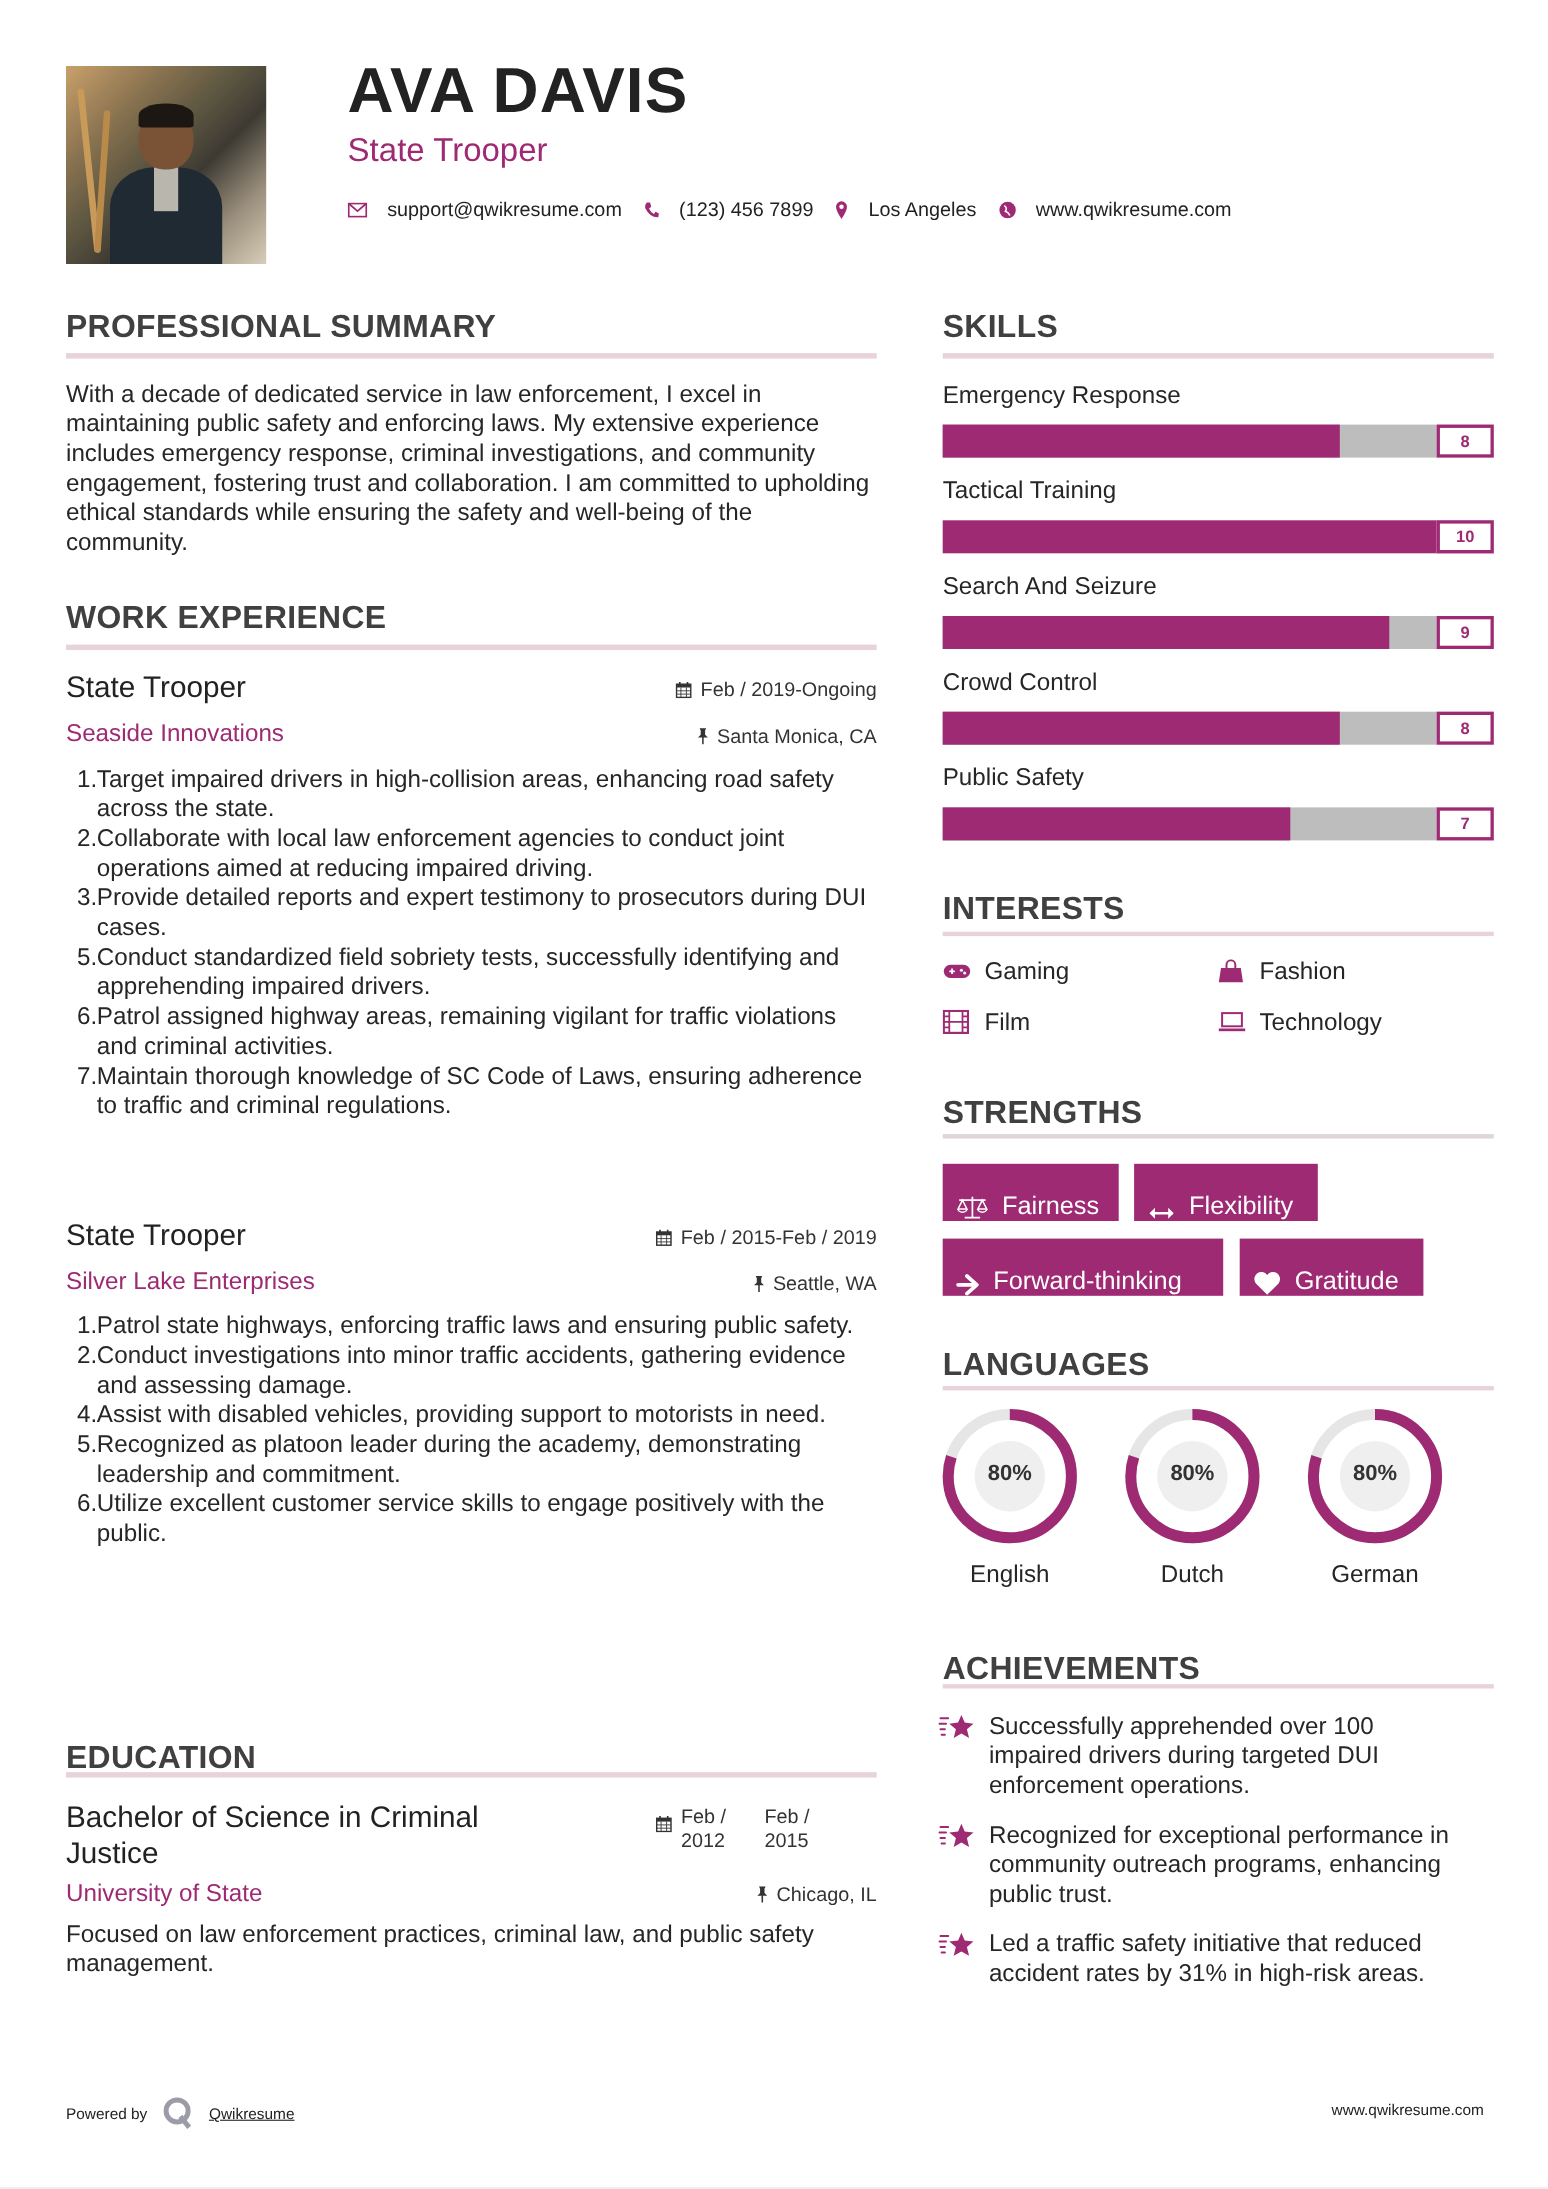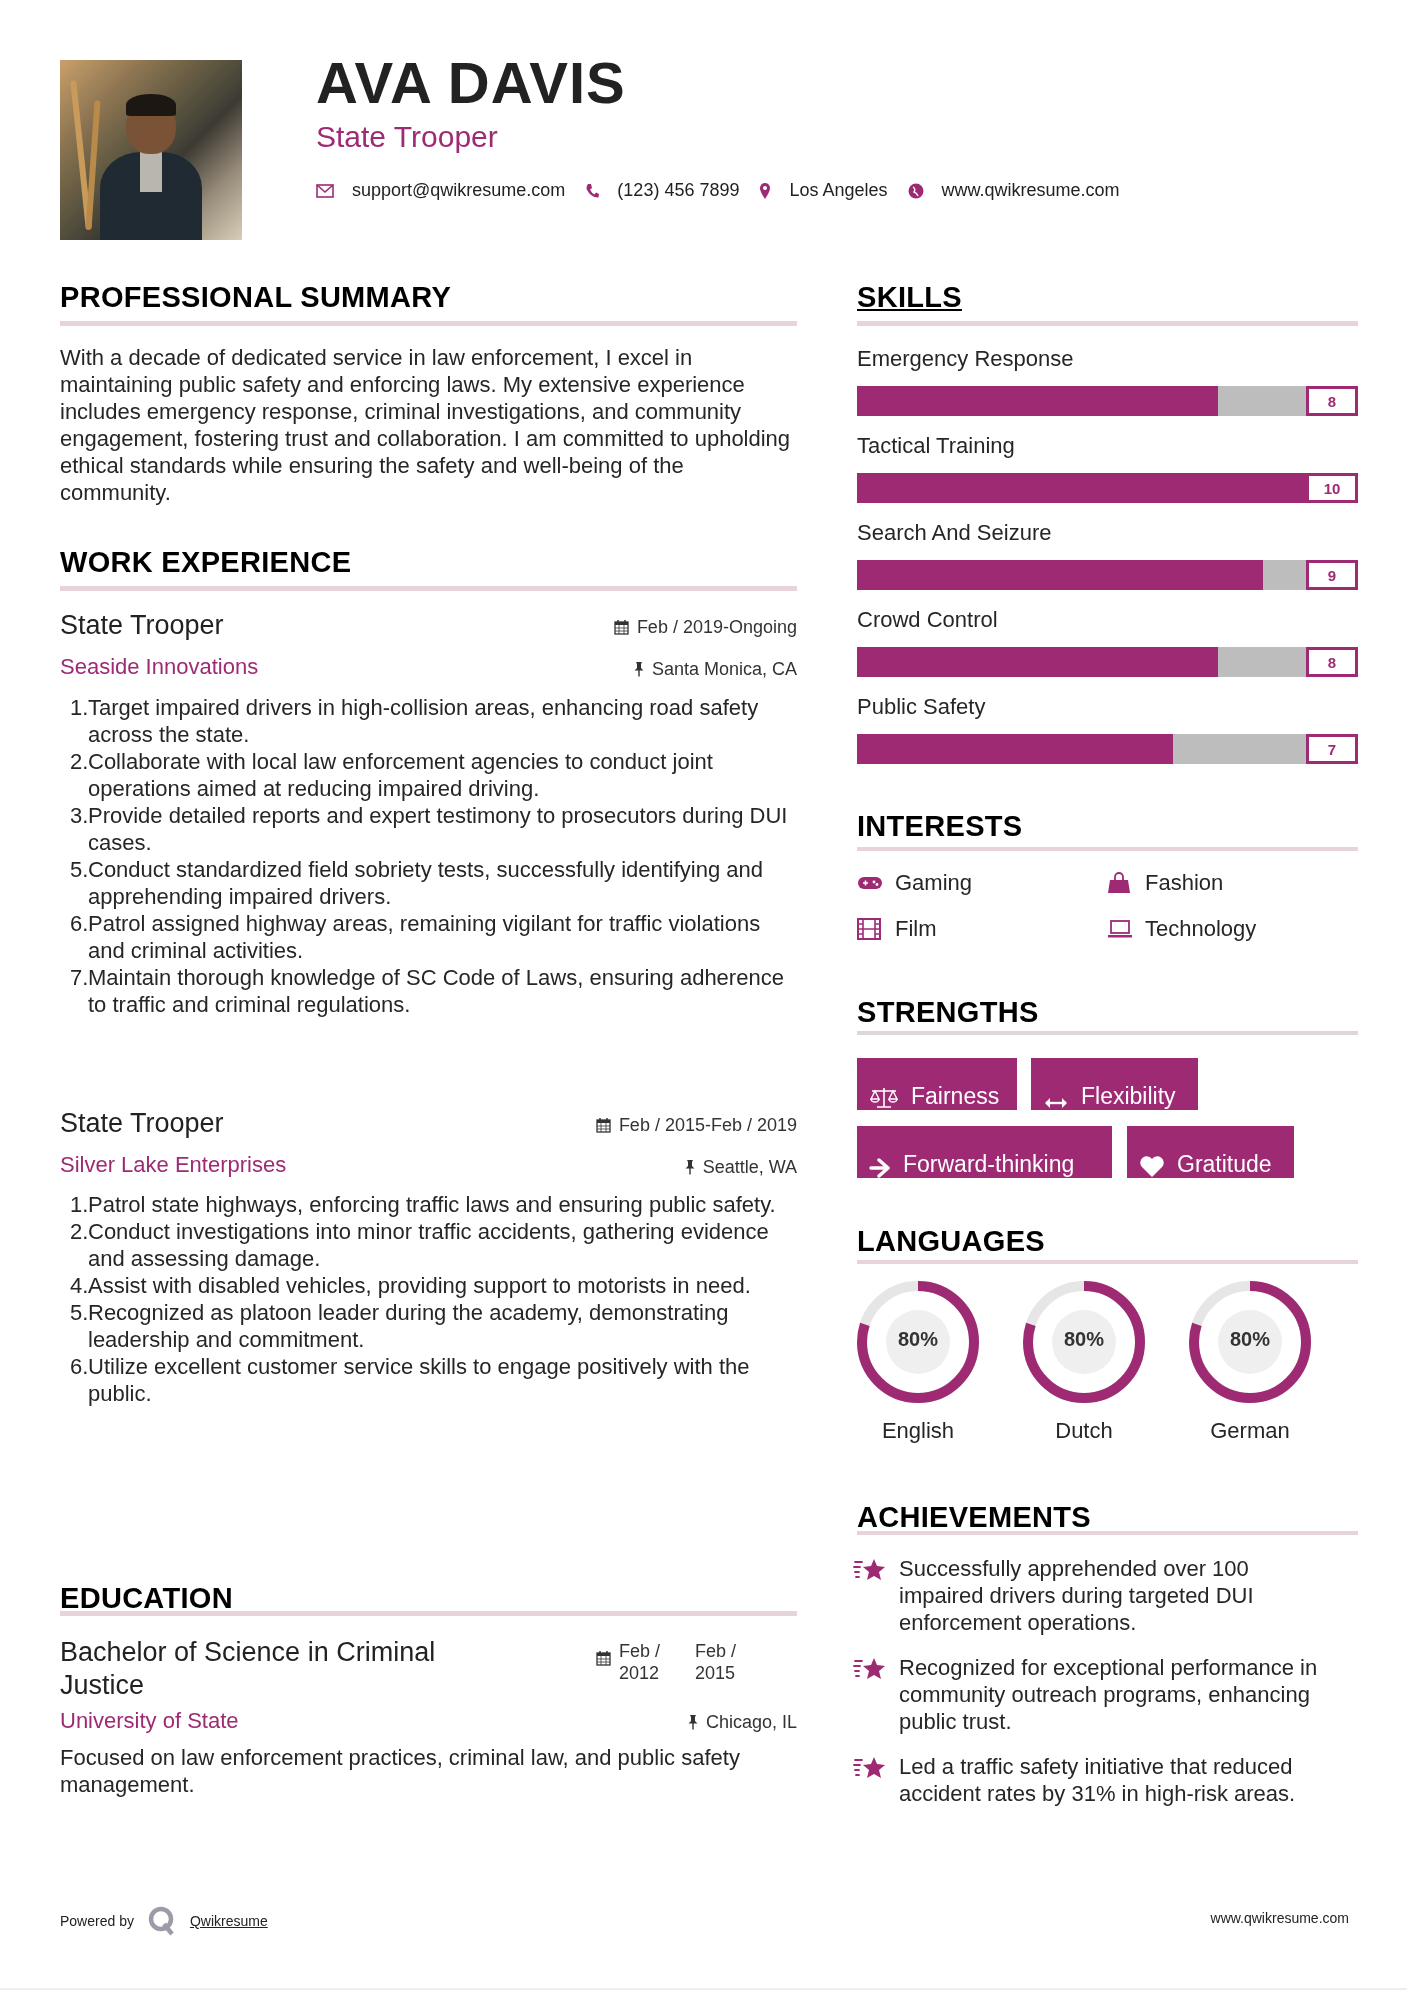--- a/index.html
+++ b/index.html
@@ -16,21 +16,21 @@
   .photo .shirt { position: absolute; left: 80px; top: 92px; width: 22px; height: 40px; background: #b9b6ae; }
   .photo .stalk { position: absolute; width: 6px; background: #c99b5a; border-radius: 3px; }
 
   .name { left: 316px; top: 54px; font-size: 58px; font-weight: bold; letter-spacing: 1px; color: #222; line-height: 1; }
   .role { left: 316px; top: 122px; font-size: 30px; color: #9e2a74; line-height: 1; }
   .contacts { left: 316px; top: 180px; display: flex; align-items: center; font-size: 18px; color: #222; white-space: nowrap; }
   .contacts .ci { display: flex; align-items: center; margin-right: 20px; }
   .contacts .ico { color: #9e2a74; margin-right: 18px; display: inline-flex; align-items: center; }
 
   
-  .sec-h { font-size: 29px; font-weight: bold; color: #000000; letter-spacing: 0.3px; line-height: 1; }
+  .sec-h { font-size: 29px; font-weight: bold; color: #404040; letter-spacing: 0.3px; line-height: 1; }
   .sec-rule { height: 5px; background: #e8d3dc; }
 
   
   .left { left: 60px; width: 737px; }
   .right { left: 857px; width: 501px; }
 
   .para { font-size: 22px; line-height: 27px; color: #262626; }
 
   .job-title { font-size: 27px; color: #222; line-height: 1; }
   .company { font-size: 22px; color: #9e2a74; line-height: 1; }
@@ -227,21 +227,21 @@
   <span class="mico">
     <svg width="10" height="16" viewBox="0 0 10 16">
         <path d="M2 1 H8 L7 3 V7 L9.5 9.5 H0.5 L3 7 V3 Z" fill="#333"></path>
         <line x1="5" y1="9" x2="5" y2="15.5" stroke="#333" stroke-width="1.4"></line>
       </svg>
   </span>
   <span>Chicago, IL</span>
 </div>
 <div class="abs para" style="left:60px;top:1744px;width:740px;">Focused on law enforcement practices, criminal law, and public safety management.</div>
 
-<div class="abs right sec-h" style="top:283px;text-decoration:underline;">SKILLS</div>
+<div class="abs right sec-h" style="top:283px;">SKILLS</div>
 <div class="abs right sec-rule" style="top:321px;"></div>
 
 <div class="abs right" style="top:348px;">
   <div class="skill-label">Emergency Response</div>
   <div class="skill-bar" style="margin-top:16px;">
     <div class="skill-fill" style="width:72%;"></div>
     <div class="skill-badge">8</div>
   </div>
 </div>
 <div class="abs right" style="top:435px;">

